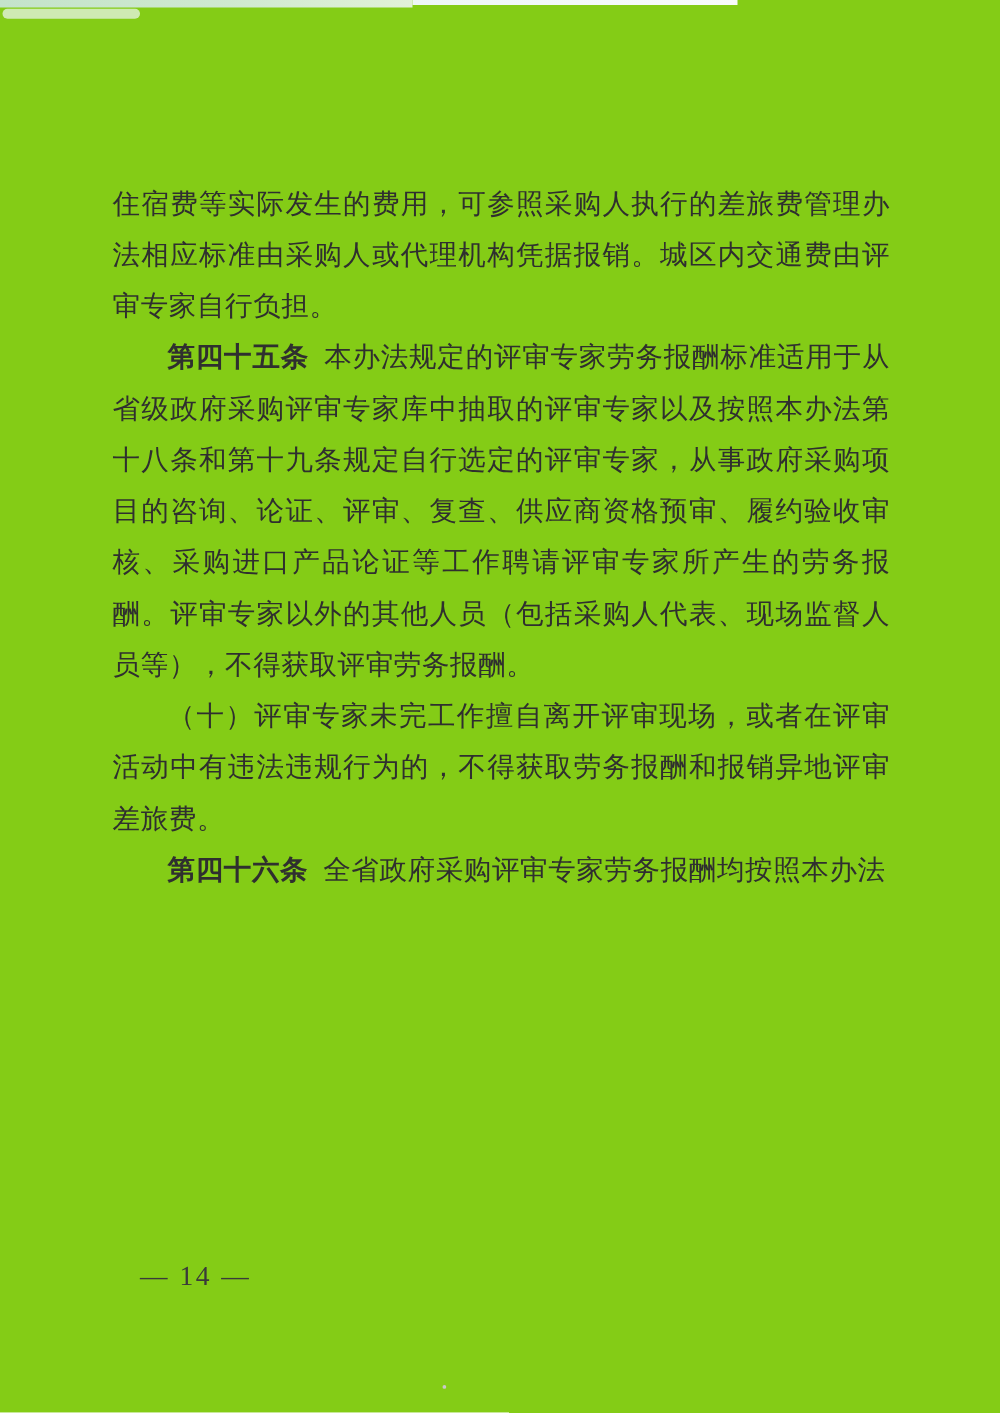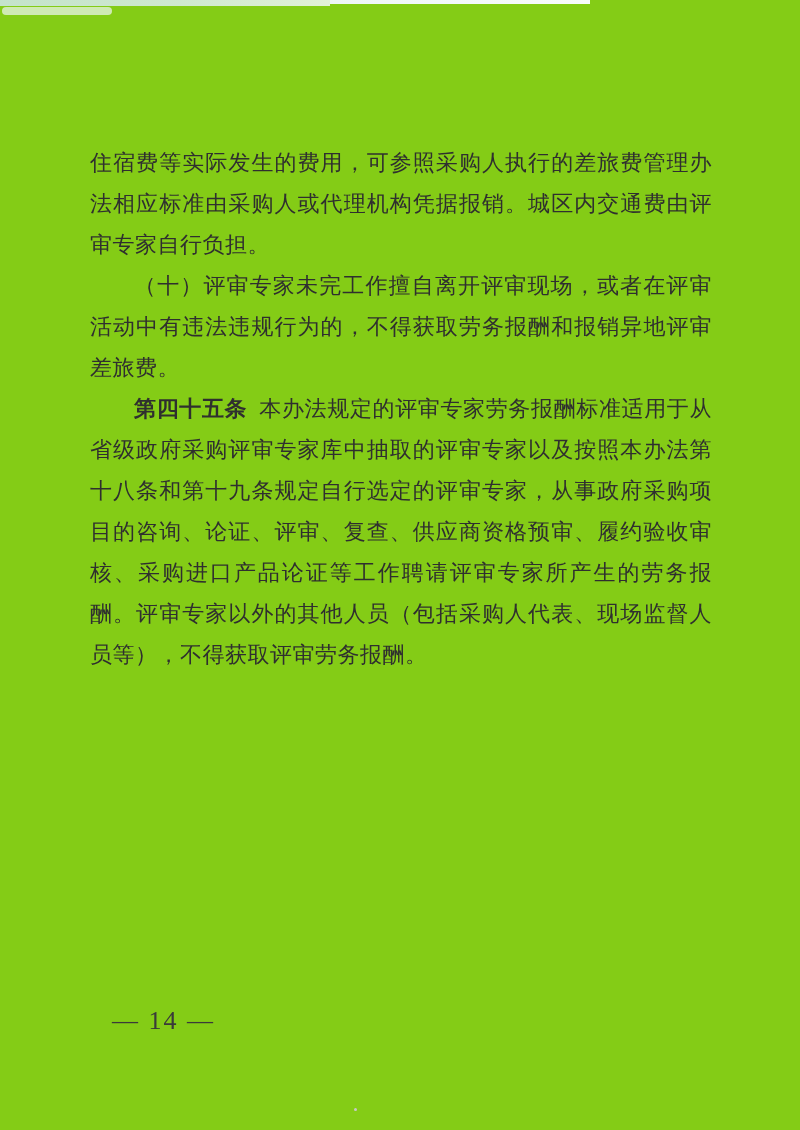--- a/index.html
+++ b/index.html
@@ -76,43 +76,44 @@
     margin-right: 0.55em;
   }
   .lead:empty {
     display: none;
     margin: 0;
   }
   .page-footer {
     position: absolute;
     top: 1006px;
     left: 112px;
-    font-size: 26px;
+    font-size: 22px;
     line-height: 30px;
     letter-spacing: 2px;
     color: #3a3a3a;
   }
 </style>
 </head>
 <body>
 
 <div class="page">
 
   <div class="artifact-strip"></div>
   <div class="artifact-strip2"></div>
   <div class="artifact-smudge"></div>
   <div class="artifact-speck"></div>
 
   <div class="doc-body">
 
     <p><span>住宿费等实际发生的费用，可参照采购人执行的差旅费管理办法相应标准由采购人或代理机构凭据报销。城区内交通费由评审专家自行负担。</span></p>
 
 
+    <p class="indent"><span class="lead">第四十五条</span><span>本办法规定的评审专家劳务报酬标准适用于从省级政府采购评审专家库中抽取的评审专家以及按照本办法第十八条和第十九条规定自行选定的评审专家，从事政府采购项目的咨询、论证、评审、复查、供应商资格预审、履约验收审核、采购进口产品论证等工作聘请评审专家所产生的劳务报酬。评审专家以外的其他人员（包括采购人代表、现场监督人员等），不得获取评审劳务报酬。</span></p>
+
     <p class="indent"><span>（十）评审专家未完工作擅自离开评审现场，或者在评审活动中有违法违规行为的，不得获取劳务报酬和报销异地评审差旅费。</span></p>
 
-    <p class="indent"><span class="lead">第四十五条</span><span>本办法规定的评审专家劳务报酬标准适用于从省级政府采购评审专家库中抽取的评审专家以及按照本办法第十八条和第十九条规定自行选定的评审专家，从事政府采购项目的咨询、论证、评审、复查、供应商资格预审、履约验收审核、采购进口产品论证等工作聘请评审专家所产生的劳务报酬。评审专家以外的其他人员（包括采购人代表、现场监督人员等），不得获取评审劳务报酬。</span></p>
-
+    <p class="indent"><span class="lead">第四十六条</span><span>全省政府采购评审专家劳务报酬均按照本办法</span></p>
 
   </div>
 
   <div class="page-footer">— 14 —</div>
 
 </div>
 
 </body></html>

